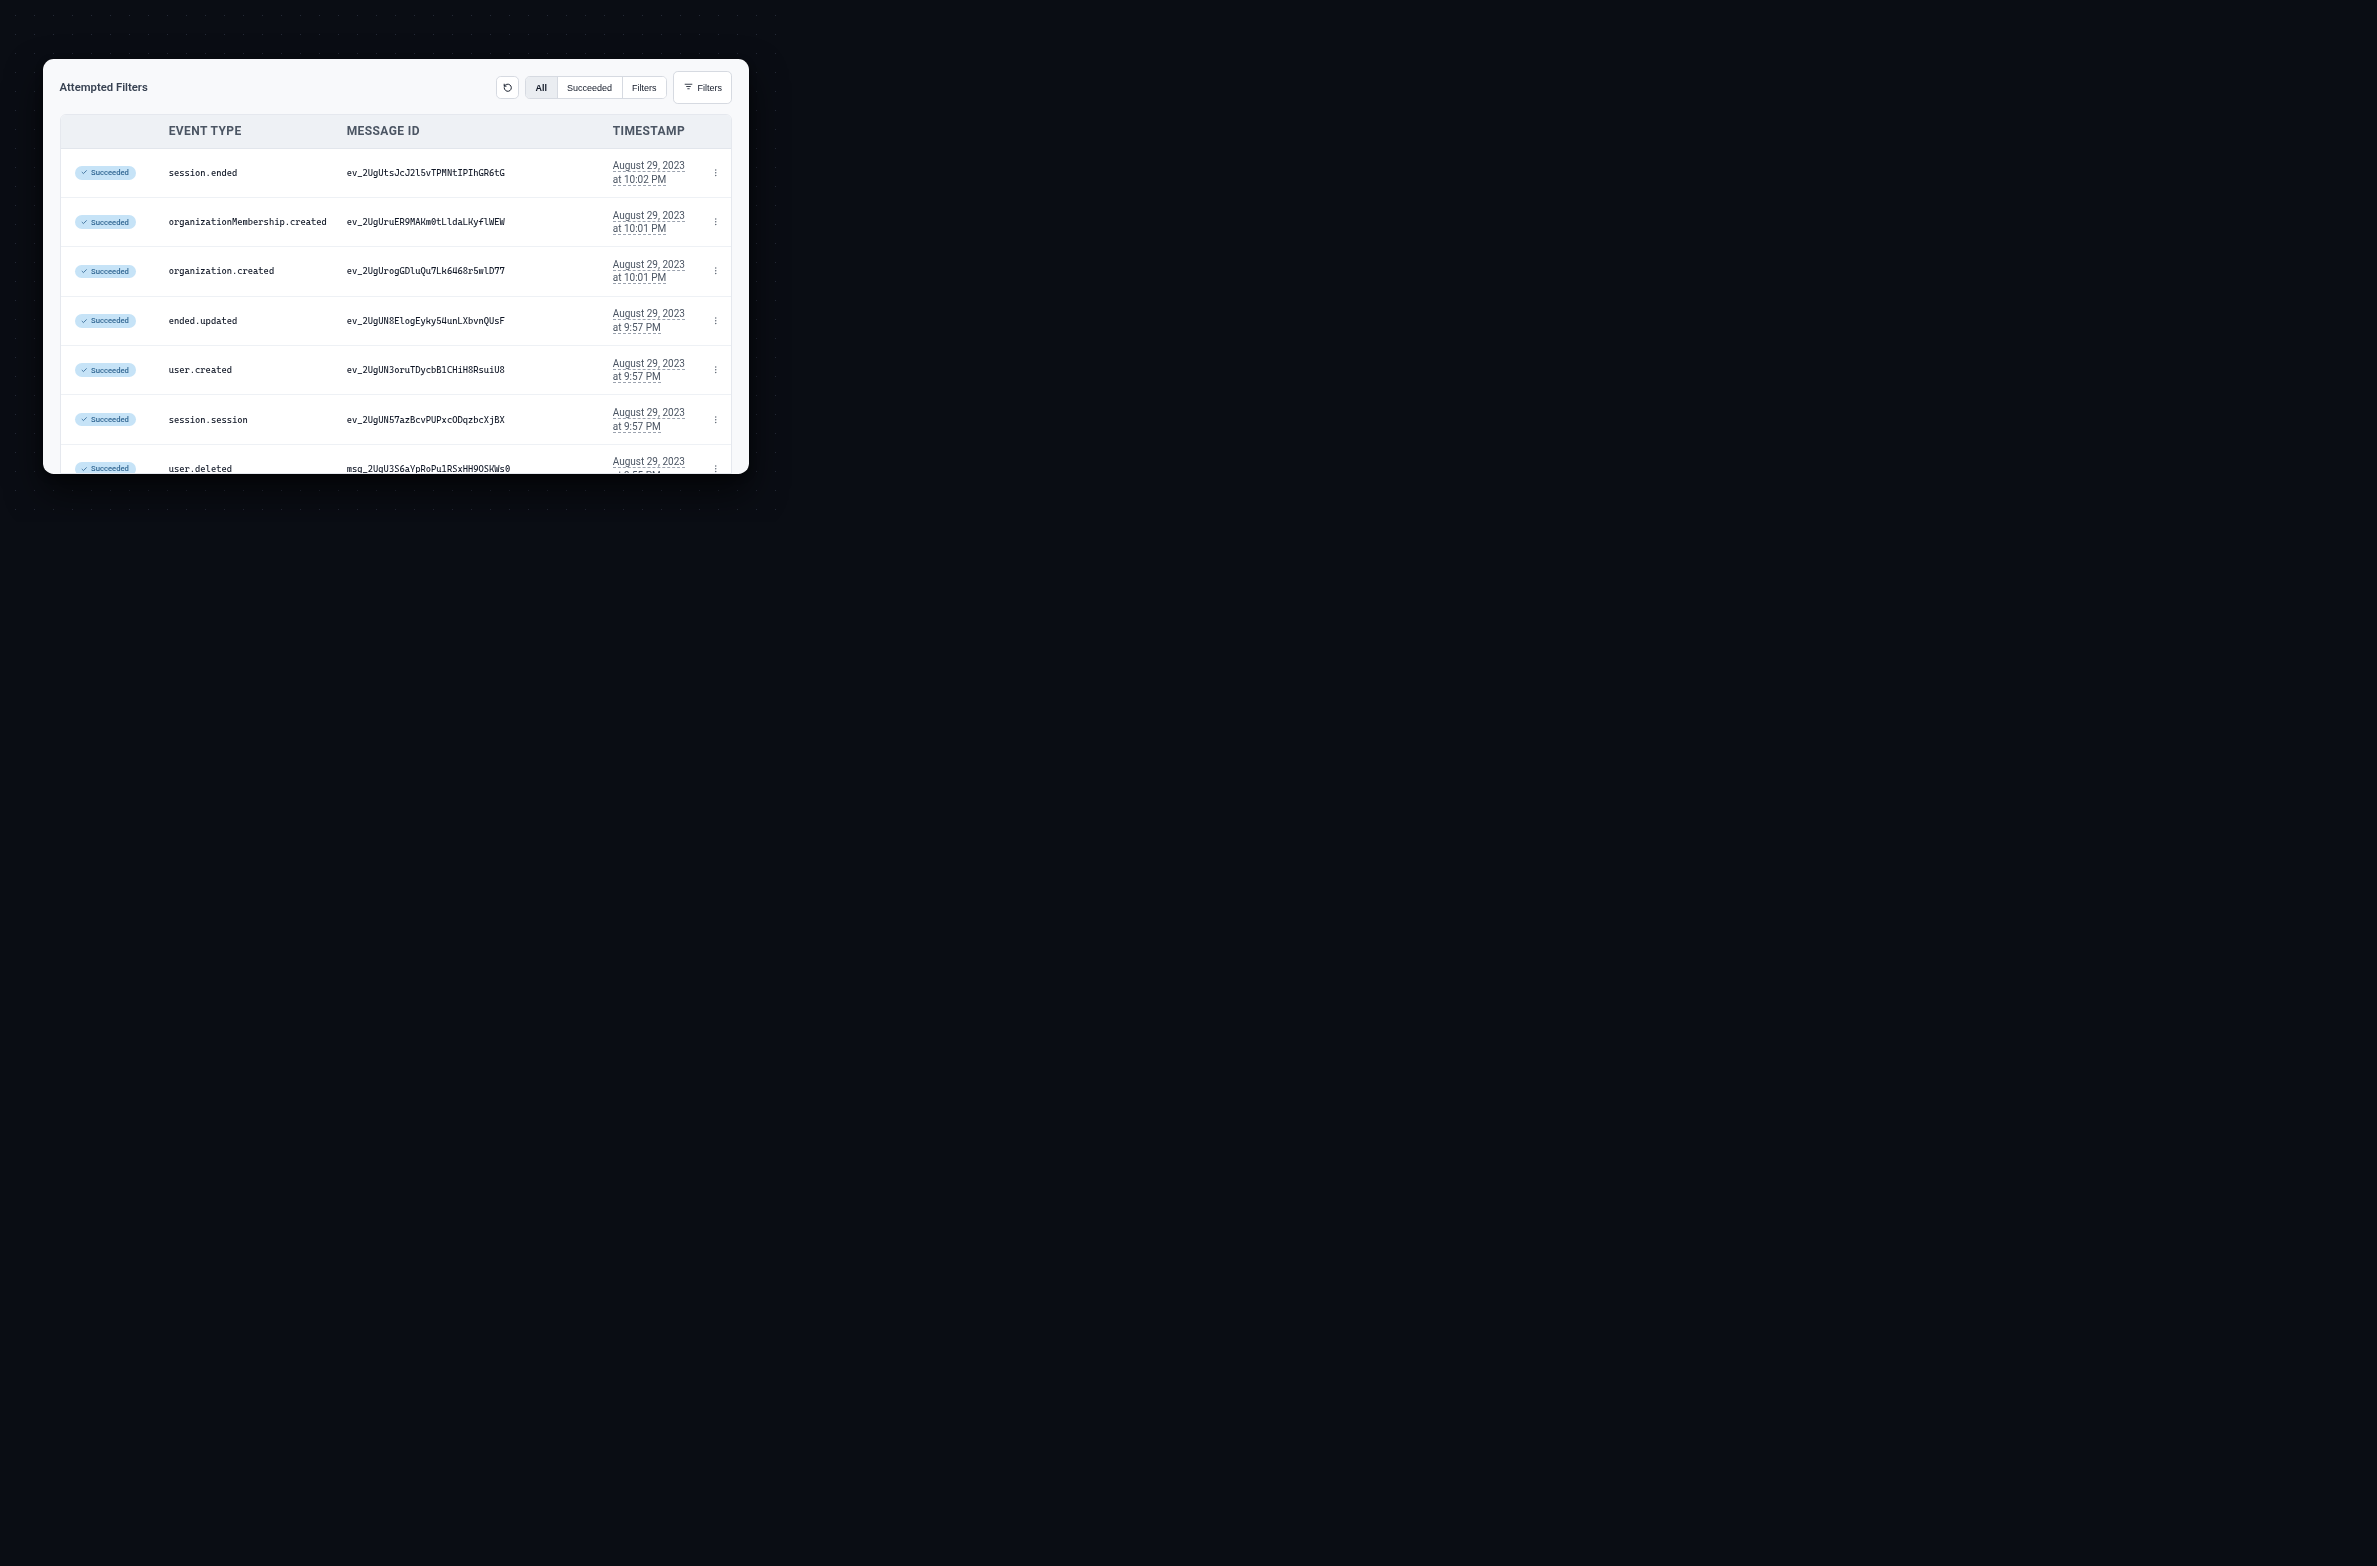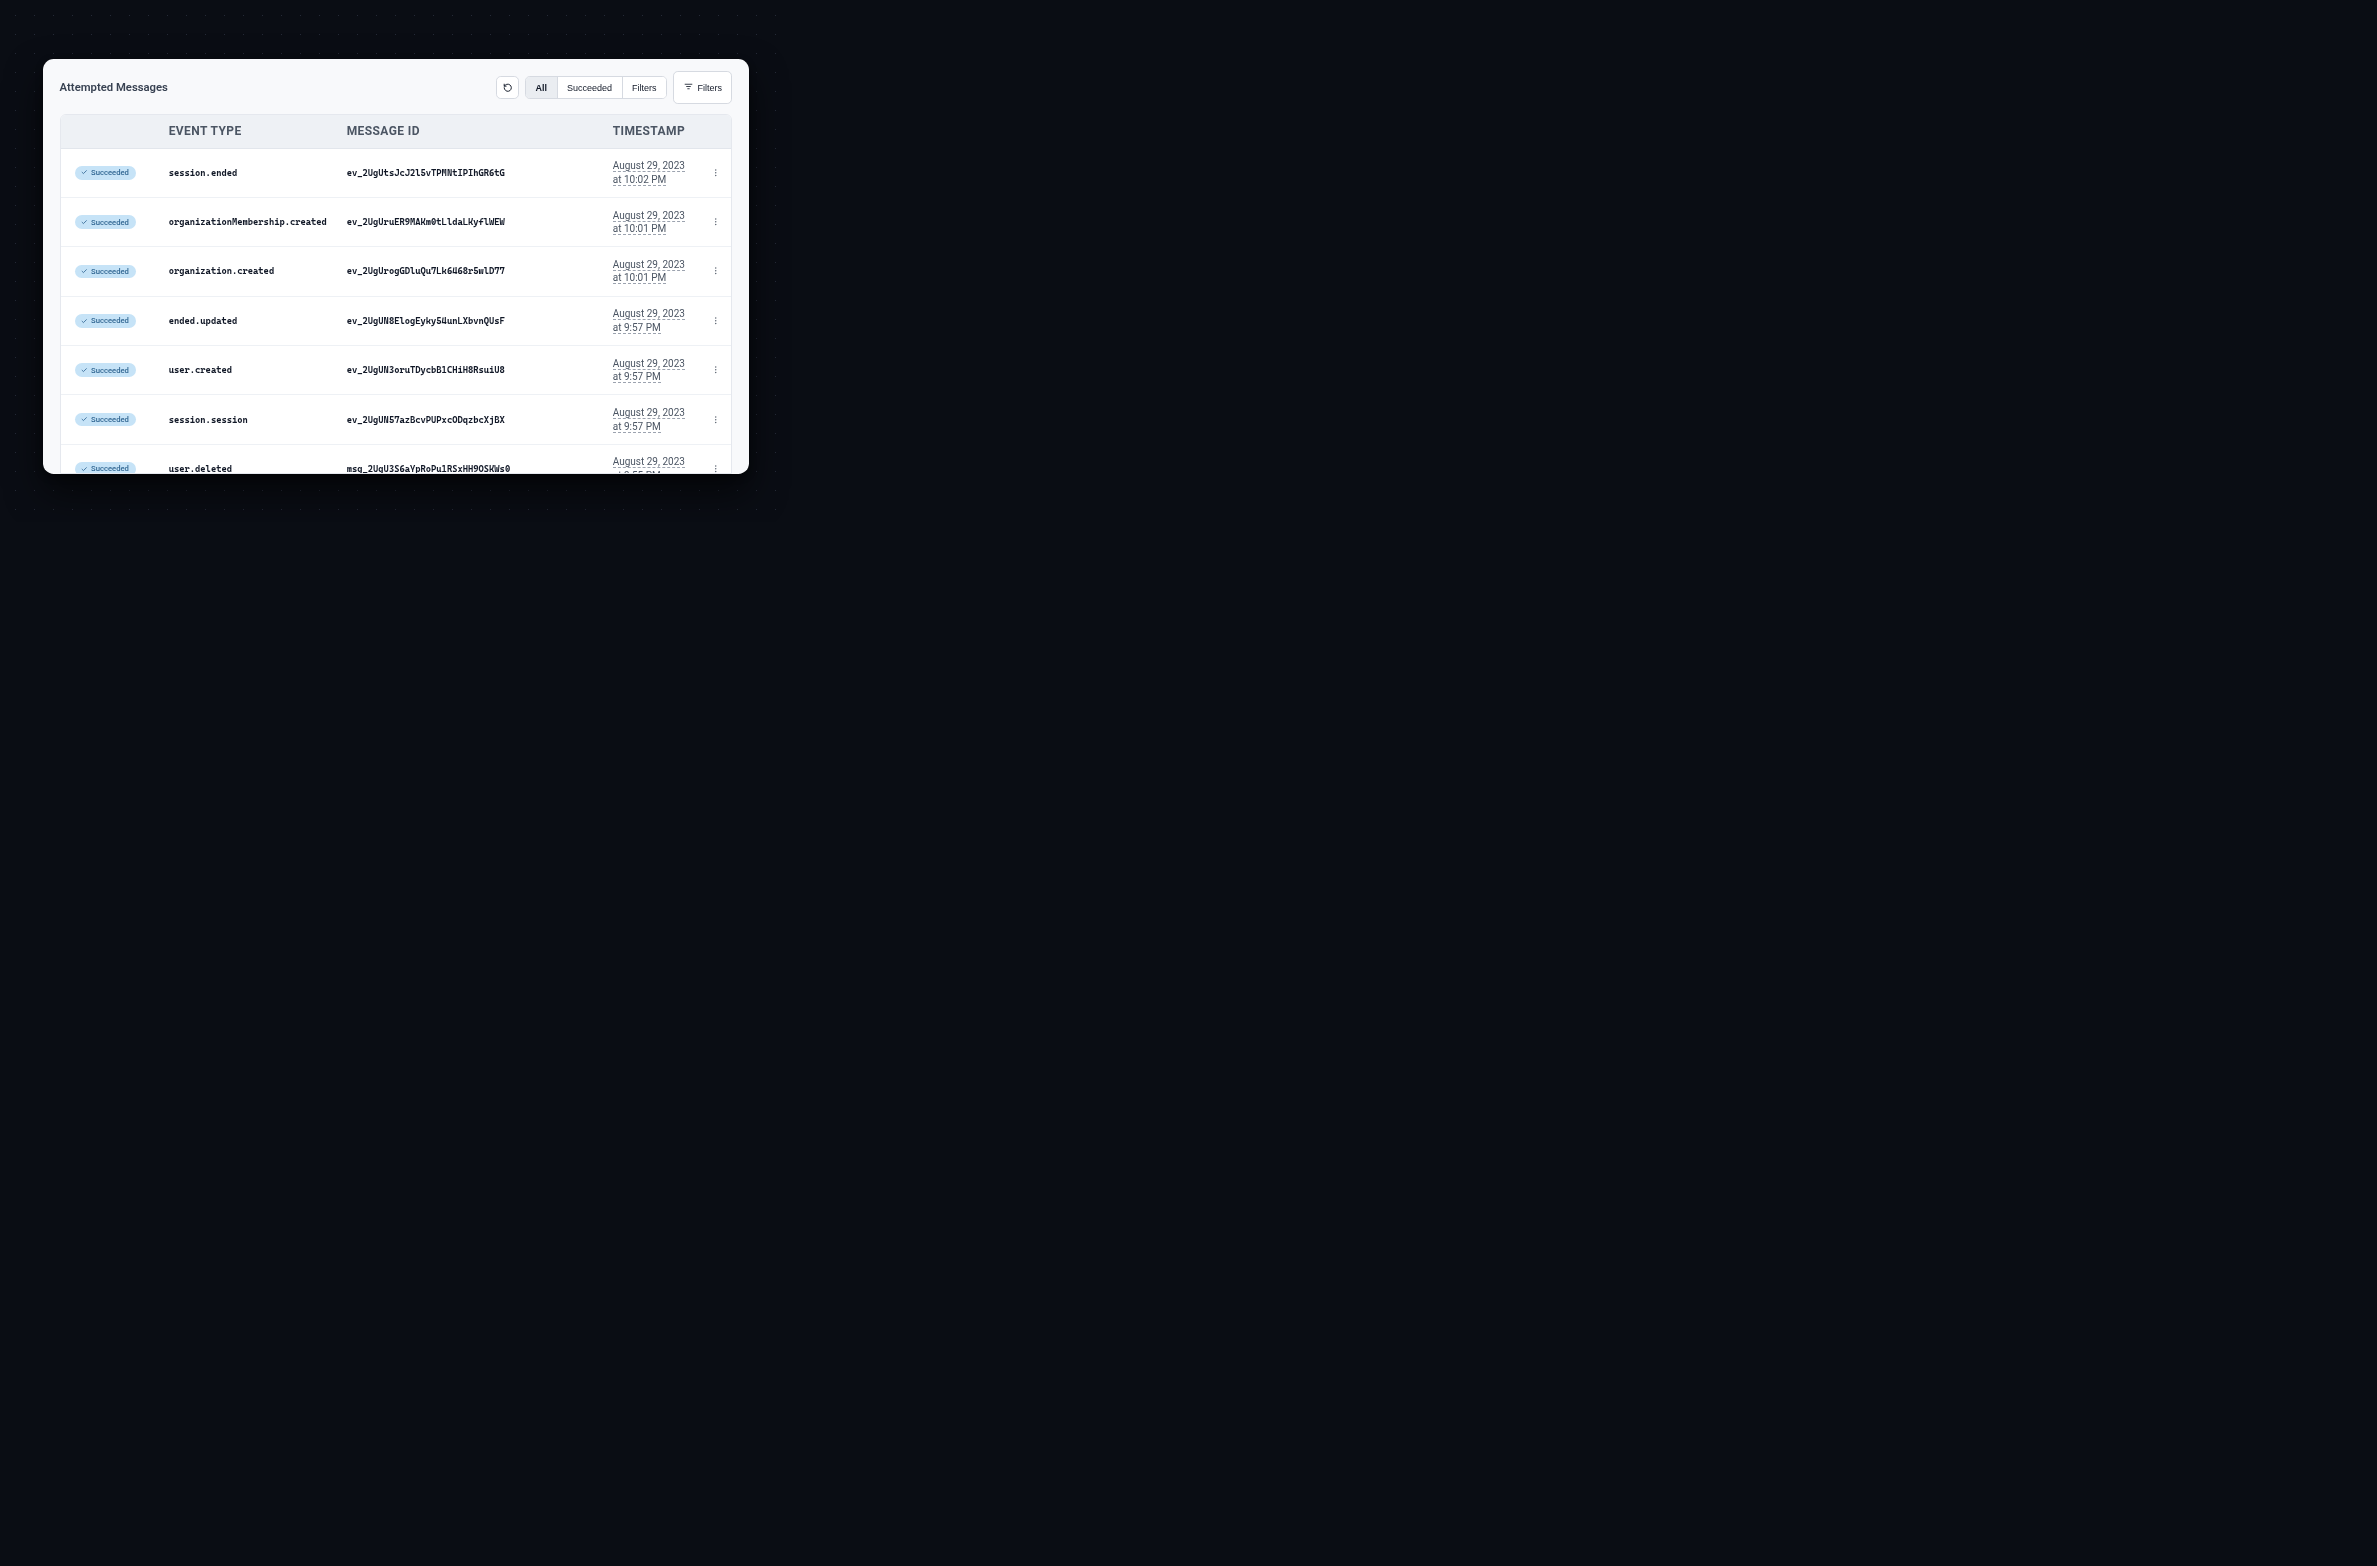--- a/index.html
+++ b/index.html
@@ -144,21 +144,20 @@
       border-radius: 594px;
       padding: 2.4px 7.1px 2.4px 6px;
       font-size: 7.7px;
       font-weight: 500;
     }
     .badge svg { display: block; }
     .mono {
       font-family: ui-monospace, 'SF Mono', 'Cascadia Mono', Menlo, Consolas, monospace;
       font-size: 9px;
       color: #111827;
-      font-weight: bold;
     }
     .ts {
       color: #4b5563;
       font-size: 10px;
       line-height: 1.35;
       border-bottom: 0.6px dashed #9ca3af;
       display: inline;
     }
     .menu-btn {
       width: 16.6px;
@@ -173,21 +172,21 @@
       border-radius: 3.6px;
     }
   </style>
 </head>
 <body>
 
 <div class="dotbg"></div>
 
 <div class="card">
   <div class="card-header">
-    <h1 class="card-title">Attempted Messages</h1>
+    <h1 class="card-title">Attempted Filters</h1>
     <div class="toolbar">
       <button class="refresh-btn">
         <span>
           <svg width="9.5" height="9.5" viewBox="0 0 24 24" fill="none" stroke="currentColor" stroke-width="2.4" stroke-linecap="round" stroke-linejoin="round">
             <path d="M3 12a9 9 0 1 0 3-6.7L3 8"></path>
             <polyline points="3 3 3 8 8 8"></polyline>
           </svg>
         </span>
       </button>
       <div class="seg-group">

